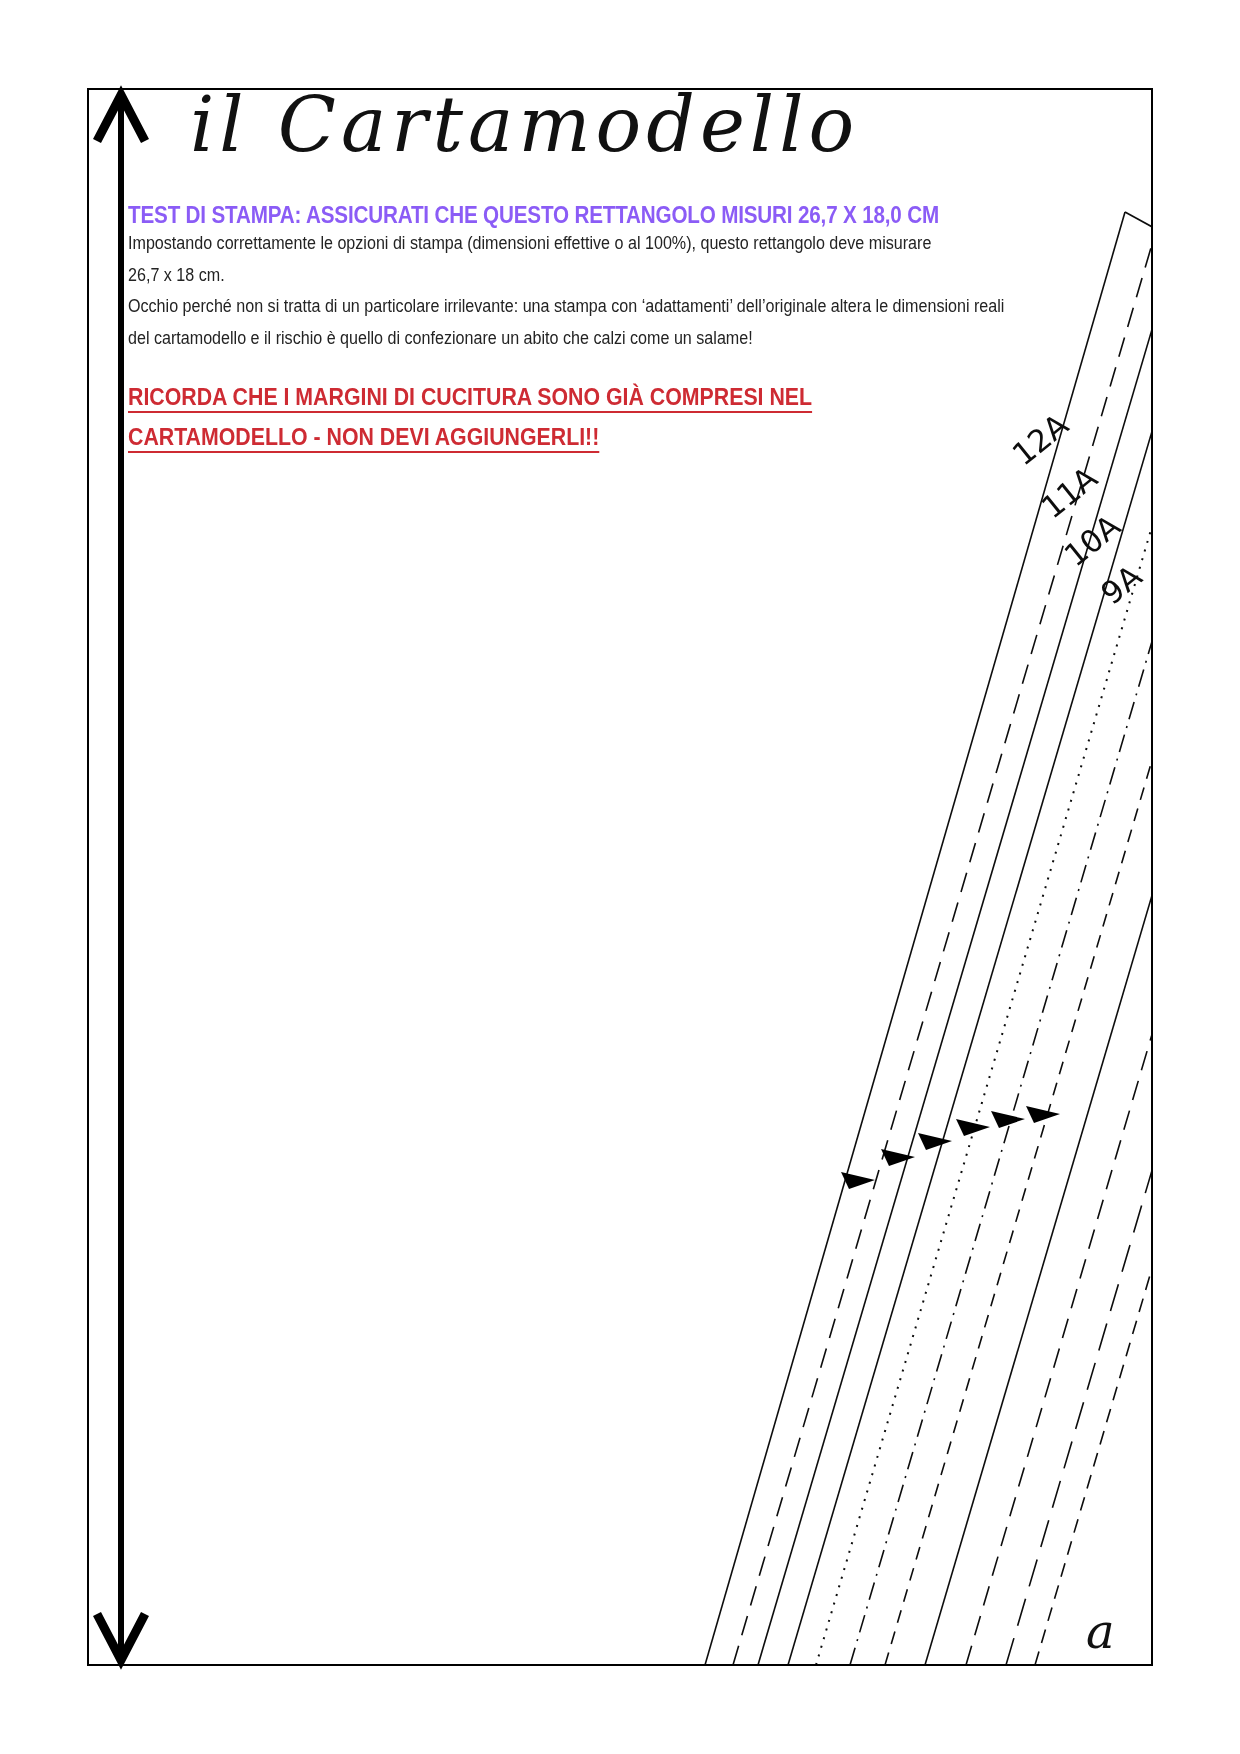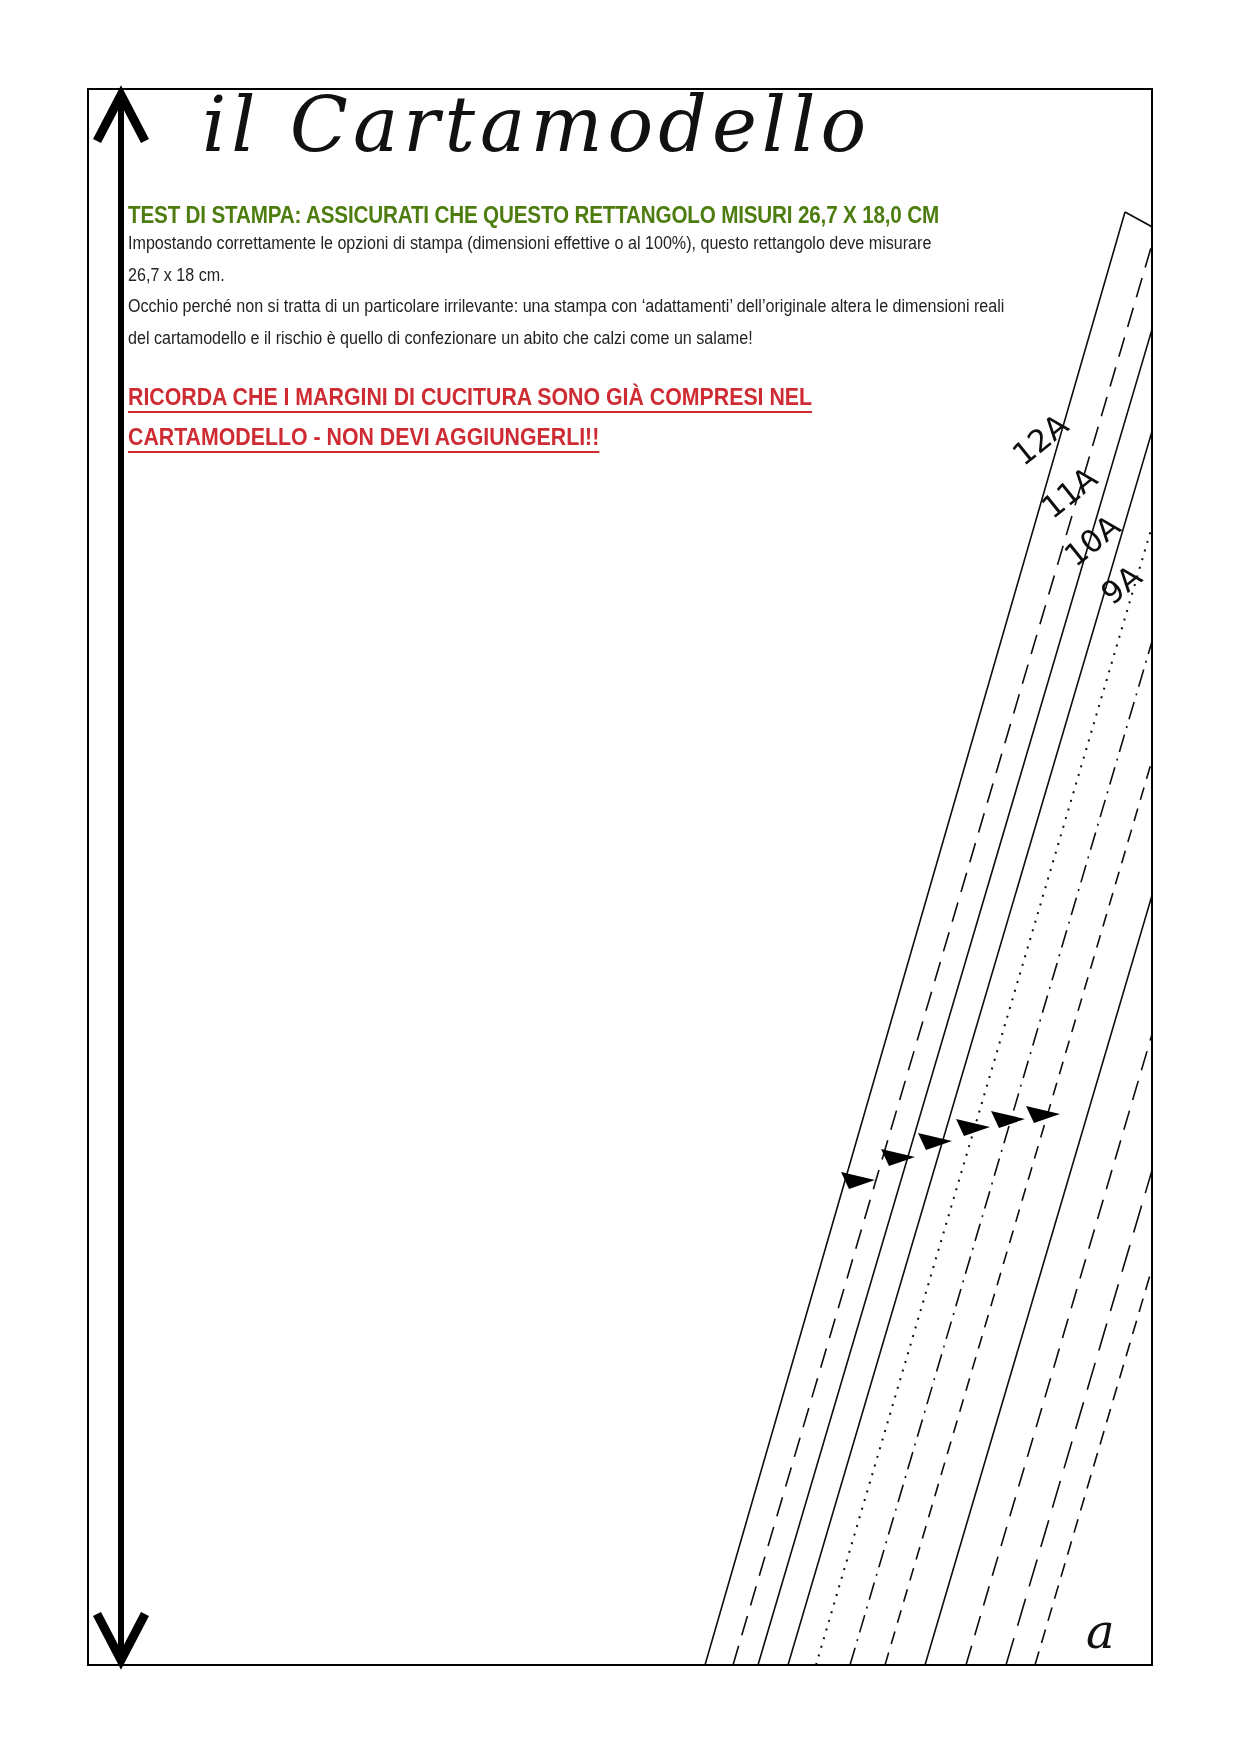--- a/index.html
+++ b/index.html
@@ -20,21 +20,21 @@
     left: 87px;
     top: 88px;
     width: 1062px;
     height: 1574px;
     border: 2px solid #000;
     box-sizing: content-box;
     background: transparent;
   }
   .script-title {
     position: absolute;
-    left: 202px;
+    left: 190px;
     top: 80px;
     font-family: "DejaVu Serif", serif;
     font-style: italic;
     font-weight: 400;
     font-size: 76px;
     letter-spacing: 5px;
     color: #111;
     white-space: nowrap;
   }
   .cond {
@@ -42,21 +42,21 @@
     transform: scaleX(0.9);
     transform-origin: 0 0;
     white-space: nowrap;
   }
   .test-heading {
     position: absolute;
     left: 128px;
     top: 201px;
     font-size: 24px;
     font-weight: 700;
-    color: #4d7c0f;
+    color: #8b5cf6;
     letter-spacing: -0.2px;
   }
   .test-heading .cond { transform: scaleX(0.86); }
   .body-copy {
     position: absolute;
     left: 128px;
     top: 228px;
     font-size: 17.5px;
     line-height: 31.5px;
     color: #232323;

